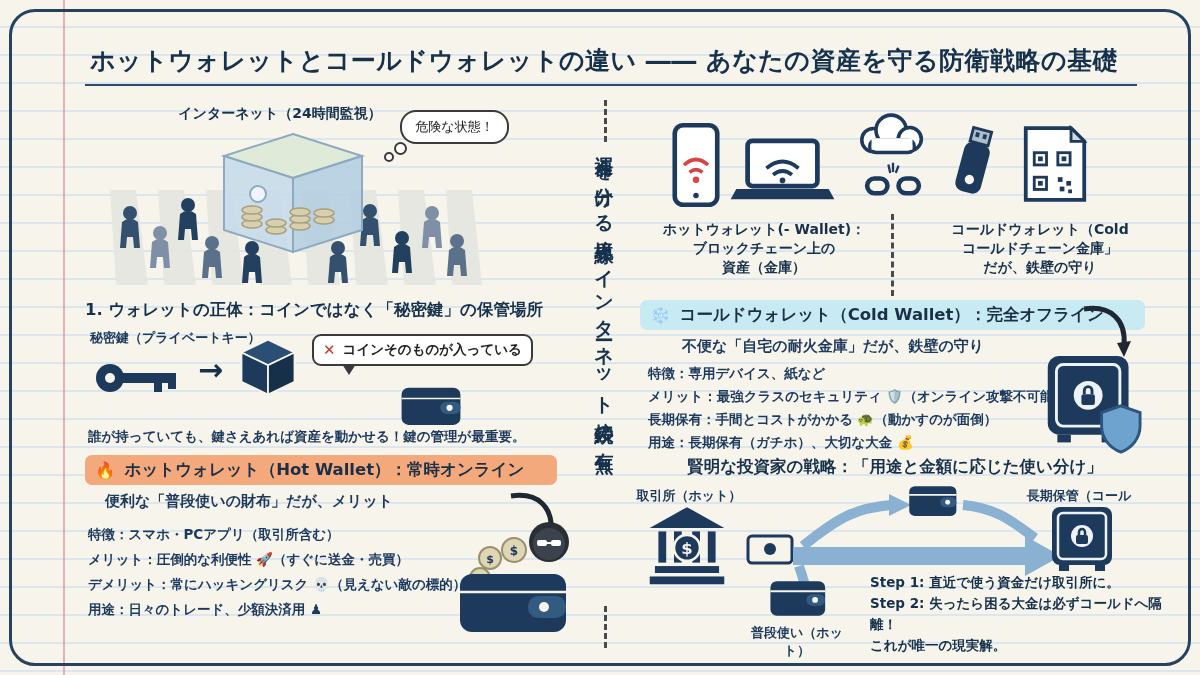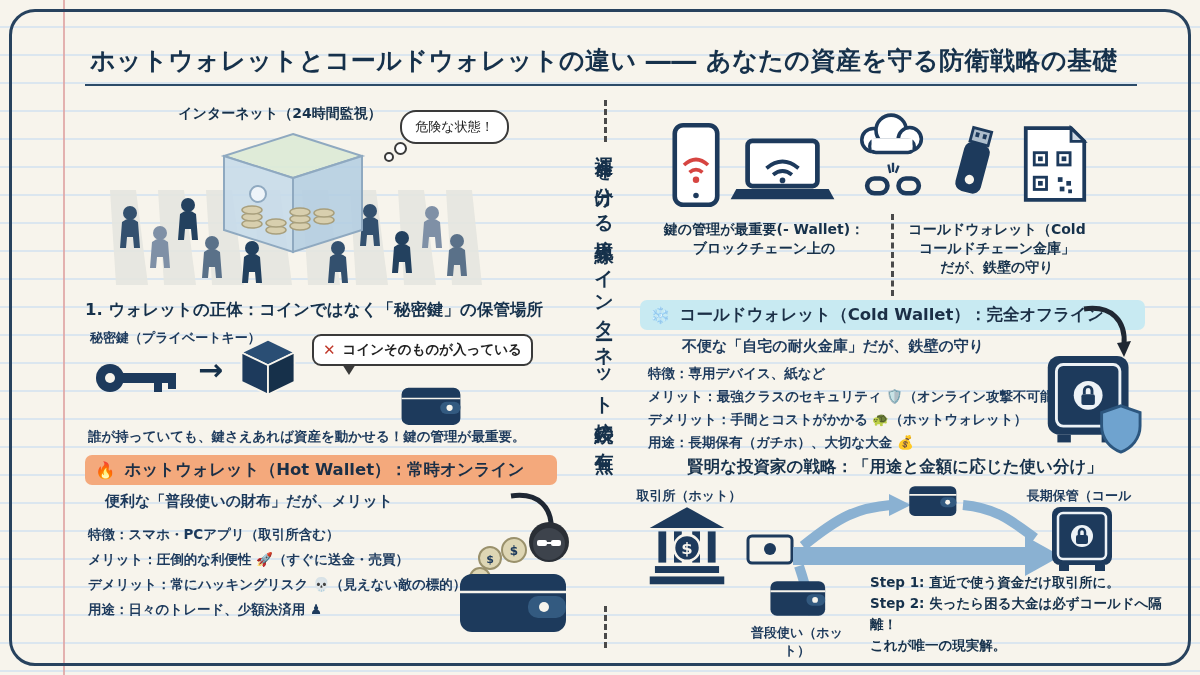--- a/index.html
+++ b/index.html
@@ -244,44 +244,45 @@
       <rect x="38" y="56" width="5" height="5"></rect>
       <rect x="47" y="60" width="5" height="5"></rect>
       <rect x="40" y="66" width="5" height="5"></rect>
       <rect x="49" y="69" width="4" height="4"></rect>
     </g>
   </svg>
 
   <div class="abs vdash" style="left:891px;top:214px;height:82px;"></div>
 
   <div class="abs caption" style="left:640px;top:220px;width:248px;">
-    <div>鍵の管理が最重要(- Wallet)：</div>
+    <div>ホットウォレット(- Wallet)：</div>
     <div>ブロックチェーン上の</div>
-  </div>
-  <div class="abs caption" style="left:873px;top:220px;width:248px;">
+    <div>資産（金庫）</div>
+  </div>
+  <div class="abs caption" style="left:916px;top:220px;width:248px;">
     <div>コールドウォレット（Cold</div>
     <div>コールドチェーン金庫」</div>
     <div>だが、鉄壁の守り</div>
   </div>
 
   <div class="abs bar" style="left:640px;top:300px;width:485px;height:30px;background:#c8eaf2;">
     <span>❄️</span>
     <span>コールドウォレット（Cold Wallet）：完全オフライン</span>
   </div>
   <div class="abs bold" style="left:682px;top:337px;font-size:15px;white-space:nowrap;">不便な「自宅の耐火金庫」だが、鉄壁の守り</div>
 
   <svg class="abs" style="left:1078px;top:303px;" width="55" height="55" viewBox="0 0 55 55">
     <path d="M6,6 C34,2 48,18 46,42" stroke="#1f2733" stroke-width="5" fill="none"></path>
     <polygon points="39,40 53,38 46,54" fill="#1f2733"></polygon>
   </svg>
 
   <div class="abs list" style="left:648px;top:362px;font-size:13.5px;font-weight:700;line-height:23px;">
     <div>特徴：専用デバイス、紙など</div>
     <div>メリット：最強クラスのセキュリティ 🛡️（オンライン攻撃不可能）</div>
-    <div>デメリット：手間とコストがかかる 🐢（ホットウォレット）</div>
+    <div>長期保有：手間とコストがかかる 🐢（動かすのが面倒）</div>
     <div>用途：長期保有（ガチホ）、大切な大金 💰</div>
   </div>
 
   <svg class="abs" style="left:1042px;top:352px;" width="100" height="102" viewBox="0 0 104 106">
     <rect x="6" y="4" width="84" height="82" rx="12" fill="#1d3a5c"></rect>
     <rect x="15" y="13" width="66" height="64" rx="7" fill="none" stroke="#edf2f6" stroke-width="3"></rect>
     <circle cx="48" cy="45" r="15" fill="#edf2f6"></circle>
     <path d="M44,44 v-4 a4,4 0 0 1 8,0 v4" stroke="#1d3a5c" stroke-width="3" fill="none"></path>
     <rect x="41" y="44" width="14" height="11" rx="2" fill="#1d3a5c"></rect>
     <rect x="16" y="86" width="14" height="8" fill="#1d3a5c"></rect>

